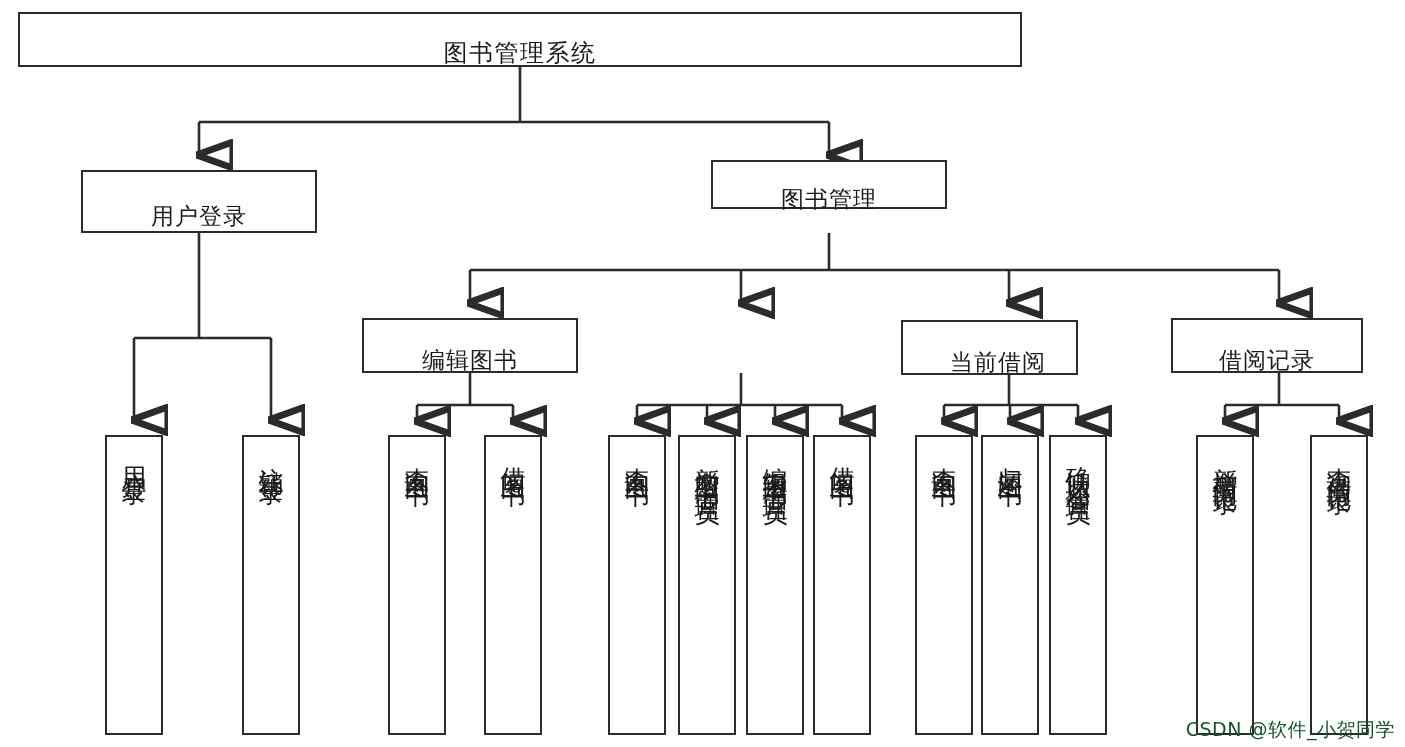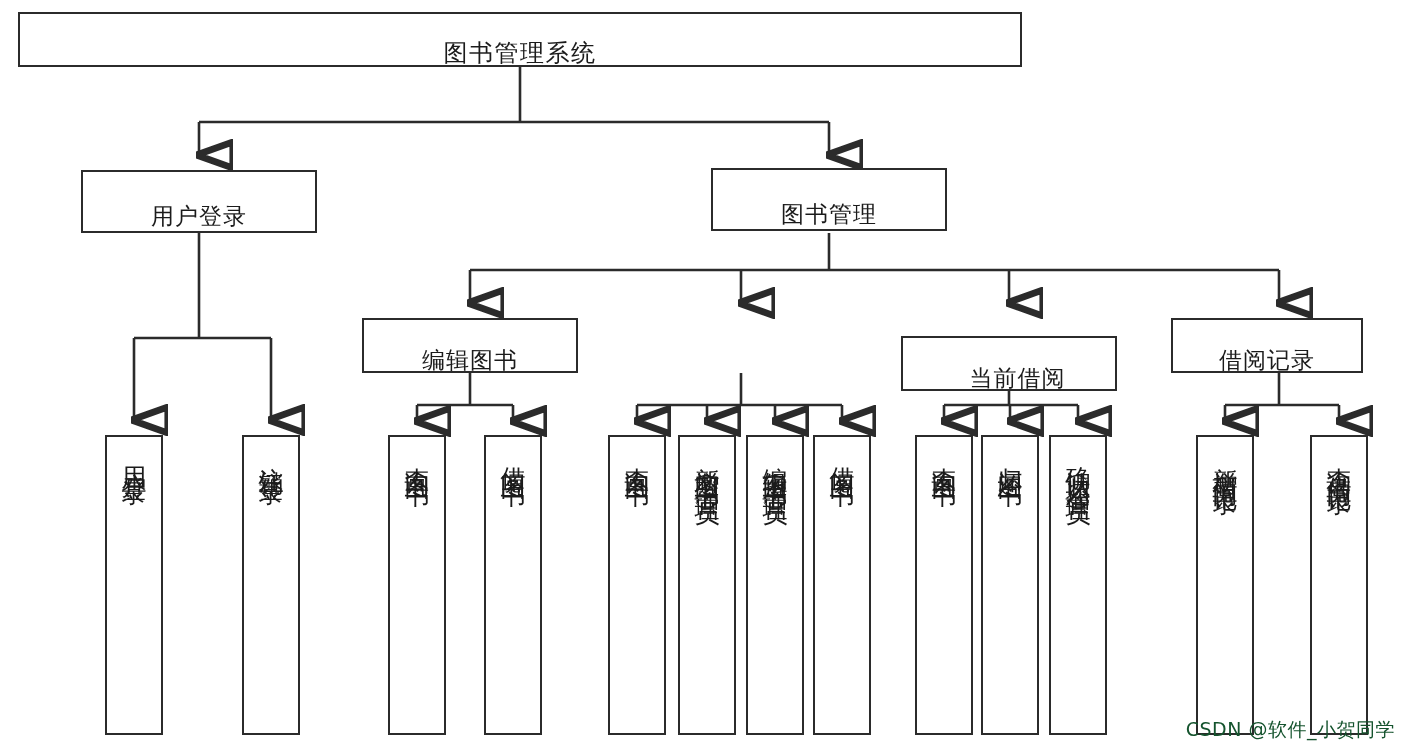--- a/index.html
+++ b/index.html
@@ -139,30 +139,30 @@
   </svg>
 
   <div class="node horiz root" style="left:18px; top:12px; width:1004px; height:55px;">
     <span class="label">图书管理系统</span>
   </div>
 
   <div class="node horiz" style="left:81px; top:170px; width:236px; height:63px;">
     <span class="label">用户登录</span>
   </div>
 
-  <div class="node horiz" style="left:711px; top:168px; width:236px; height:63px;">
+  <div class="node horiz" style="left:711px; top:160px; width:236px; height:49px;">
     <span class="label">图书管理</span>
   </div>
 
   <div class="node horiz" style="left:362px; top:318px; width:216px; height:55px;">
     <span class="label">编辑图书</span>
   </div>
 
 
-  <div class="node horiz" style="left:901px; top:336px; width:216px; height:55px;padding-left:17px;">
+  <div class="node horiz" style="left:901px; top:320px; width:177px; height:55px;padding-left:17px;">
     <span class="label">当前借阅</span>
   </div>
 
   <div class="node horiz" style="left:1171px; top:318px; width:192px; height:55px;">
     <span class="label">借阅记录</span>
   </div>
 
   <div class="node vert" style="left:105px; top:435px; width:58px; height:300px;">
     <span class="label">用户登录</span>
   </div>

